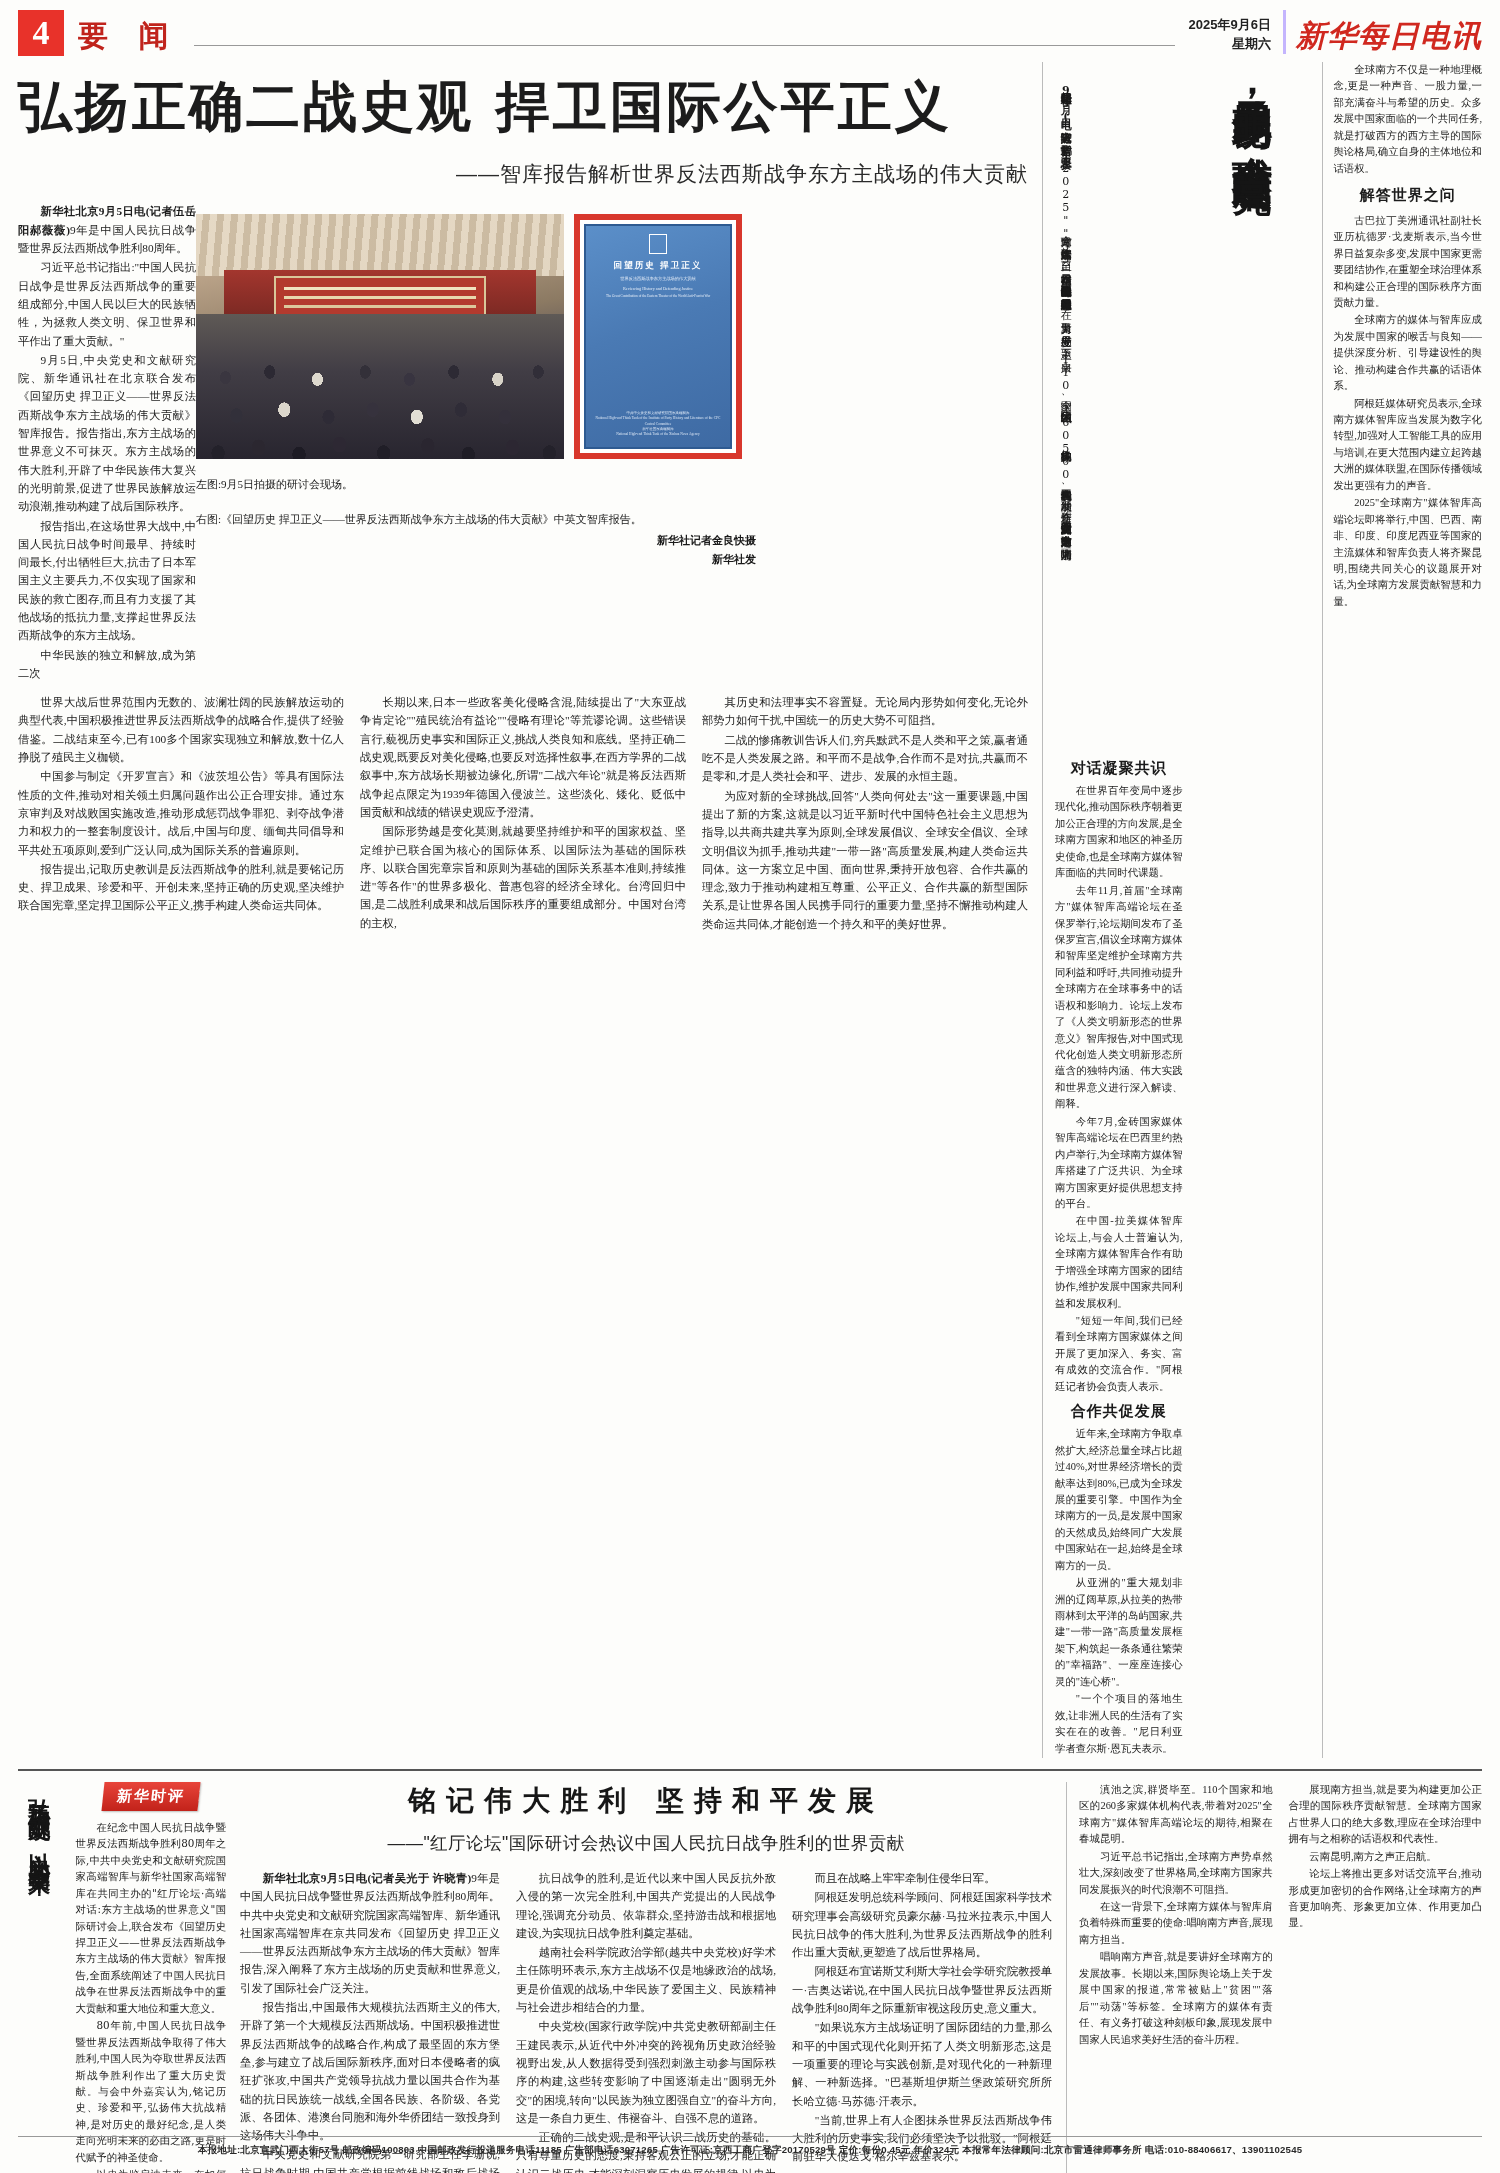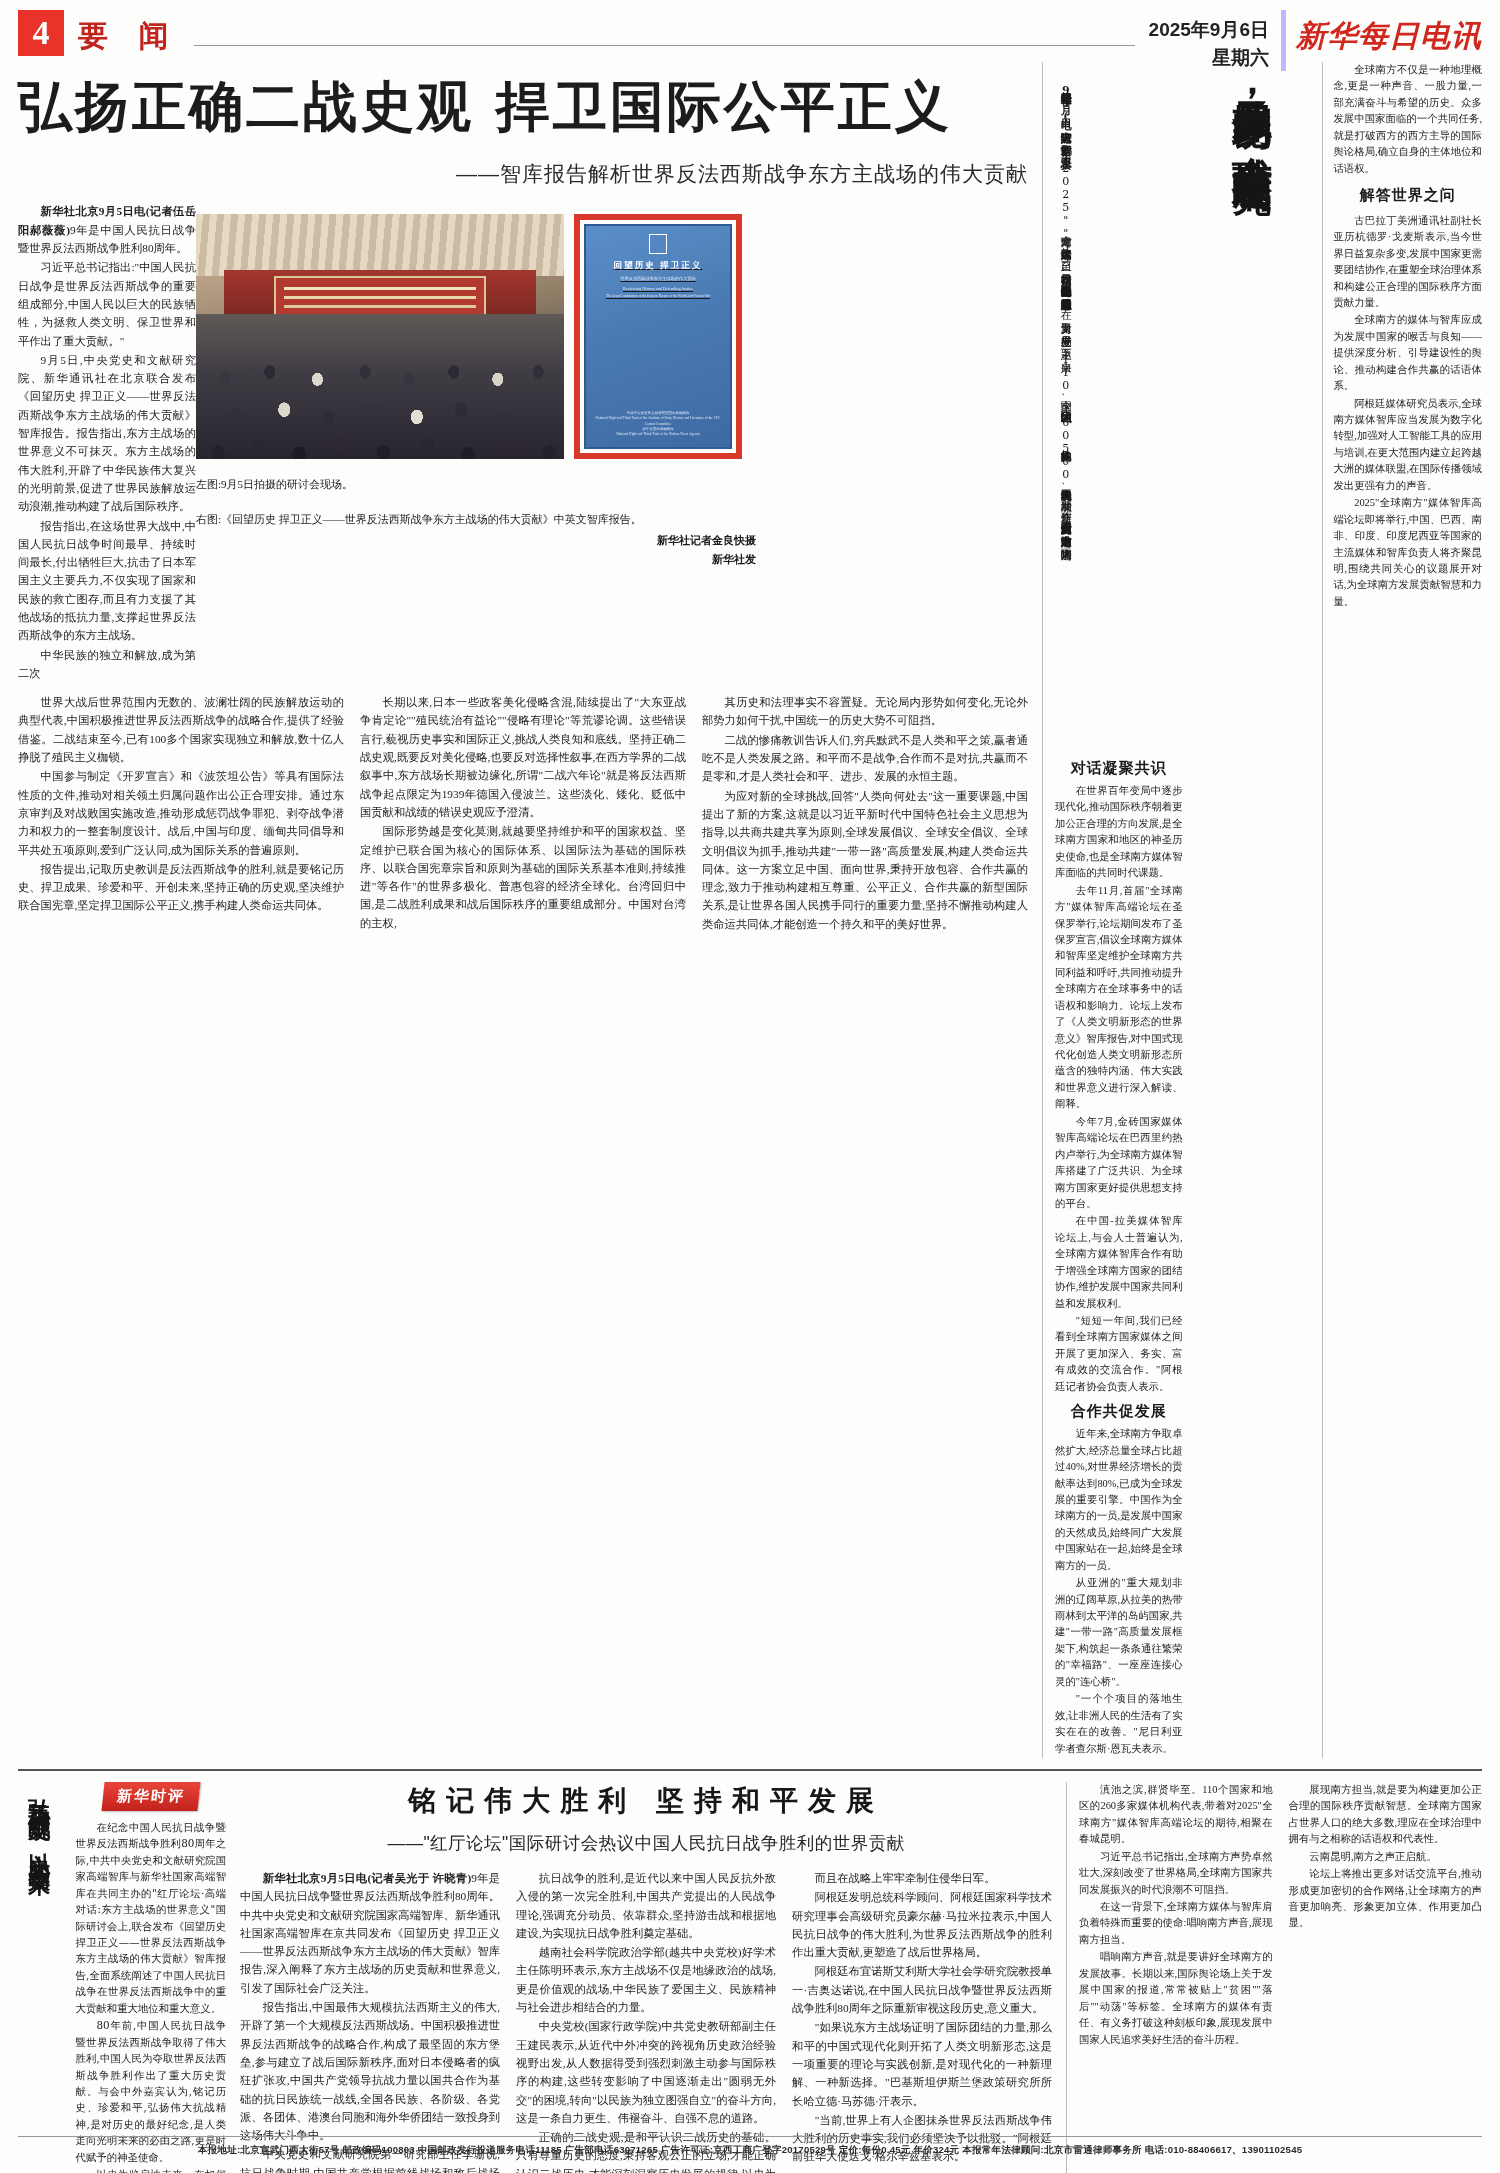--- a/index.html
+++ b/index.html
@@ -18,23 +18,23 @@
     width: 46px; height: 46px; background: #e8322a;
     color: #fff; font-size: 34px; font-weight: bold; line-height: 46px;
     text-align: center; font-family: "Liberation Serif", serif;
   }
   .section-name {
     color: #c0241c; font-size: 30px; font-weight: bold; letter-spacing: 10px;
     margin-left: 14px; margin-top: 6px; font-family: "DejaVu Serif", serif;
   }
   .mast-rule { flex: 1; border-bottom: 1.5px solid #999; margin: 0 14px 10px 16px; height: 36px; }
   .mast-date {
-    text-align: right; font-size: 19px; line-height: 1.45; color: #222;
+    text-align: right; font-size: 13px; line-height: 1.45; color: #222;
     font-family: "Liberation Sans", sans-serif; font-weight: bold;
-    padding: 6px 12px 0 0; border-right: 5px solid #c4b5fd; margin-right: 10px;
+    padding: 6px 12px 0 0; border-right: 3px solid #c4b5fd; margin-right: 10px;
   }
   .mast-logo {
     color: #d0281f; font-size: 30px; font-weight: bold; letter-spacing: 1px;
     font-family: "DejaVu Serif", serif; padding-top: 6px; font-style: italic;
   }
 
   
   .headline-zone { position: relative; margin-top: 14px; }
   .main-headline {
     font-size: 54px; font-weight: bold; letter-spacing: 3px;
@@ -46,21 +46,21 @@
     letter-spacing: 1px; width: 1010px; font-family: "Liberation Sans", sans-serif;
   }
 
   
   .col-text { font-size: 11.3px; line-height: 1.62; text-align: justify; color: #1c1c1c; }
   .col-text p { text-indent: 2em; margin-bottom: 1px; }
   .lead-in { font-weight: bold; }
   .tiny { font-size: 10.4px; line-height: 1.58; }
 
   
-  .photo-zone { display: flex; gap: 10px; margin-top: 12px; text-decoration: underline; }
+  .photo-zone { display: flex; gap: 10px; margin-top: 12px; }
   .photo-left {
     width: 368px; height: 245px; position: relative; overflow: hidden;
     background: linear-gradient(170deg,#c9b9a4 0%,#b7a086 22%,#8c7a63 48%,#4a4551 72%,#2f2d38 100%);
   }
   .photo-left .ceiling {
     position: absolute; top: 0; left: 0; right: 0; height: 62px;
     background: repeating-linear-gradient(95deg,#e8dcc8 0 7px,#cdbda4 7px 14px);
     opacity: .93;
   }
   .photo-left .stage {

